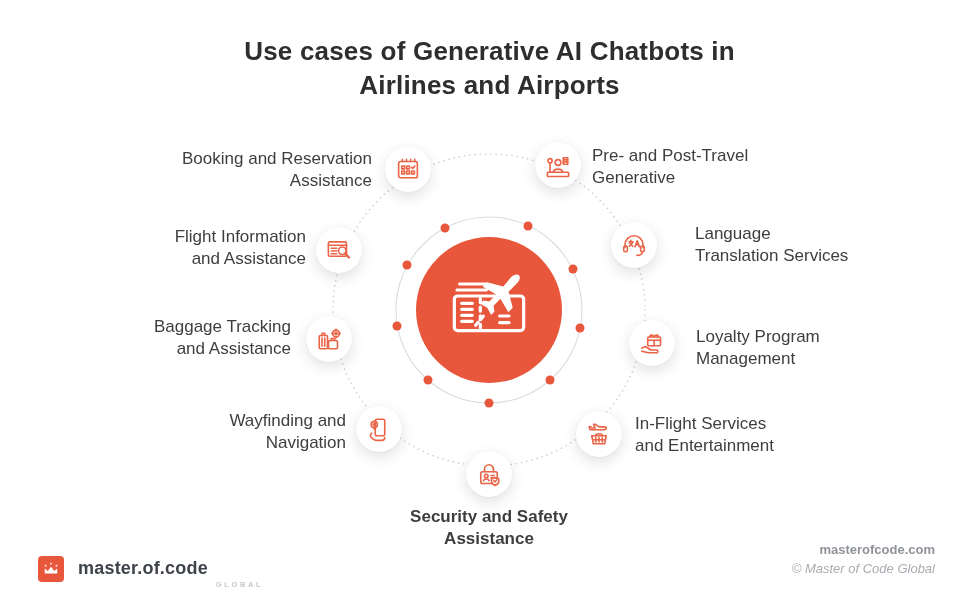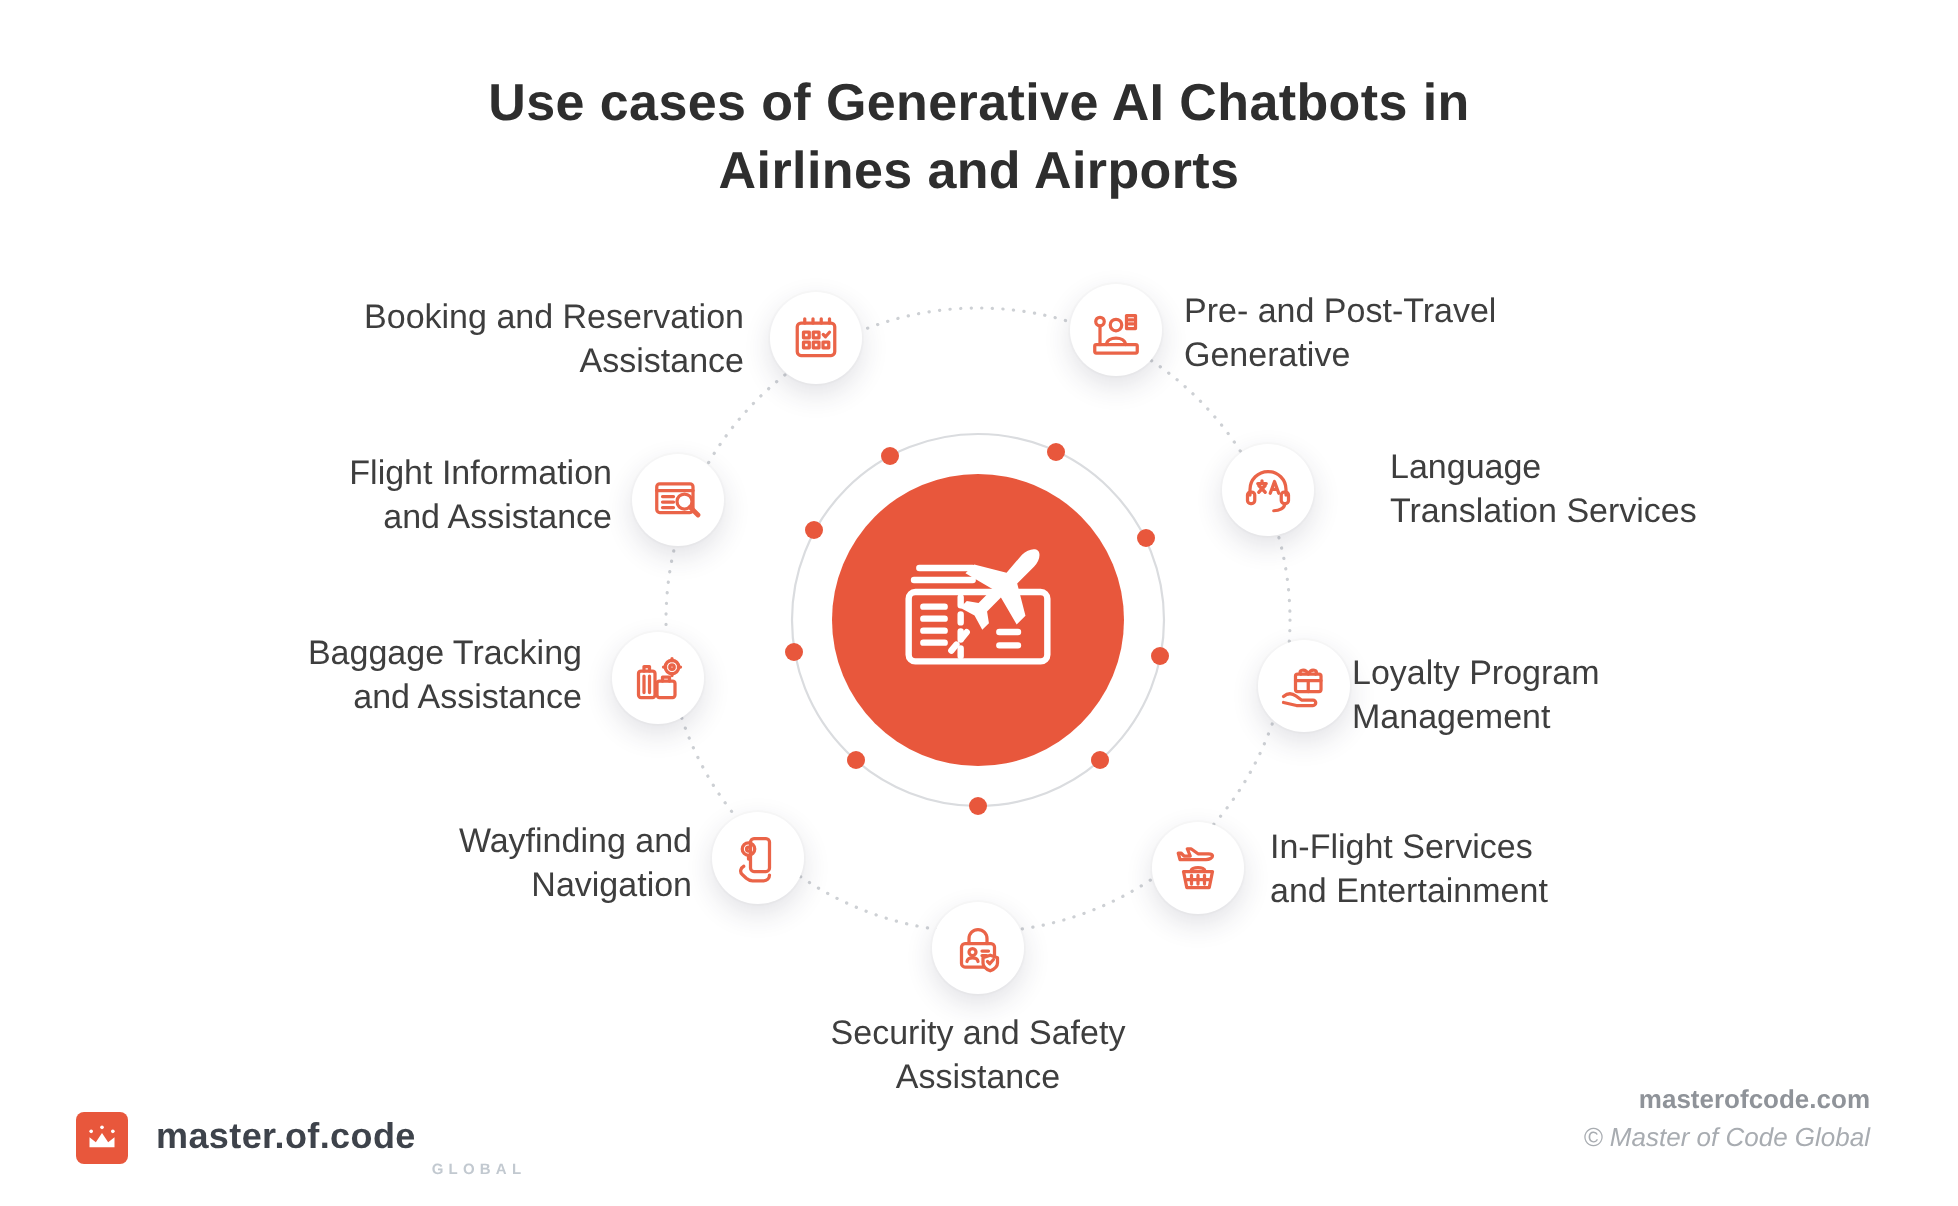--- a/index.html
+++ b/index.html
@@ -204,27 +204,27 @@
   <div class="label la-r" style="right:607px; top:148px;">Booking and Reservation
 Assistance</div>
   <div class="label" style="left:592px; top:145px;">Pre- and Post-Travel
 Generative</div>
   <div class="label la-r" style="right:673px; top:226px;">Flight Information
 and Assistance</div>
   <div class="label" style="left:677px; top:223px;margin-left:18px;">Language
 Translation Services</div>
   <div class="label la-r" style="right:688px; top:316px;">Baggage Tracking
 and Assistance</div>
-  <div class="label" style="left:676px; top:326px;">Loyalty Program
+  <div class="label" style="left:696px; top:326px;">Loyalty Program
 Management</div>
   <div class="label la-r" style="right:633px; top:410px;">Wayfinding and
 Navigation</div>
   <div class="label" style="left:635px; top:413px;">In-Flight Services
 and Entertainment</div>
-  <div class="label la-c" style="left:389px; top:506px; width:200px;">Security and Safety
+  <div class="label la-c" style="left:389px; top:506px; width:200px;font-weight:bold;">Security and Safety
 Assistance</div>
 
   <div class="logo">
     <div class="logo-mark">
       <svg viewBox="0 0 24 24">
         <path d="M4.5 17.5 v-6 l3.8 3 3.7-5.5 3.7 5.5 3.8-3 v6 z" fill="#fff"></path>
         <circle cx="5.5" cy="8" r="1.1" fill="#fff"></circle>
         <circle cx="12" cy="5.6" r="1.1" fill="#fff"></circle>
         <circle cx="18.5" cy="8" r="1.1" fill="#fff"></circle>
       </svg>

